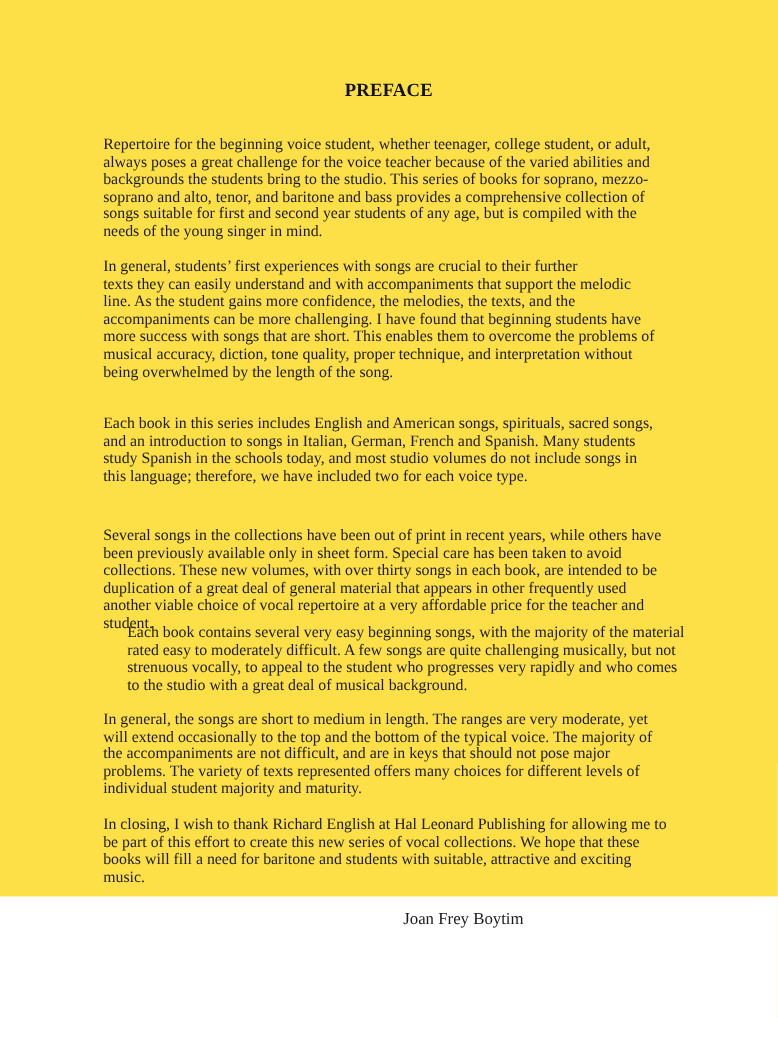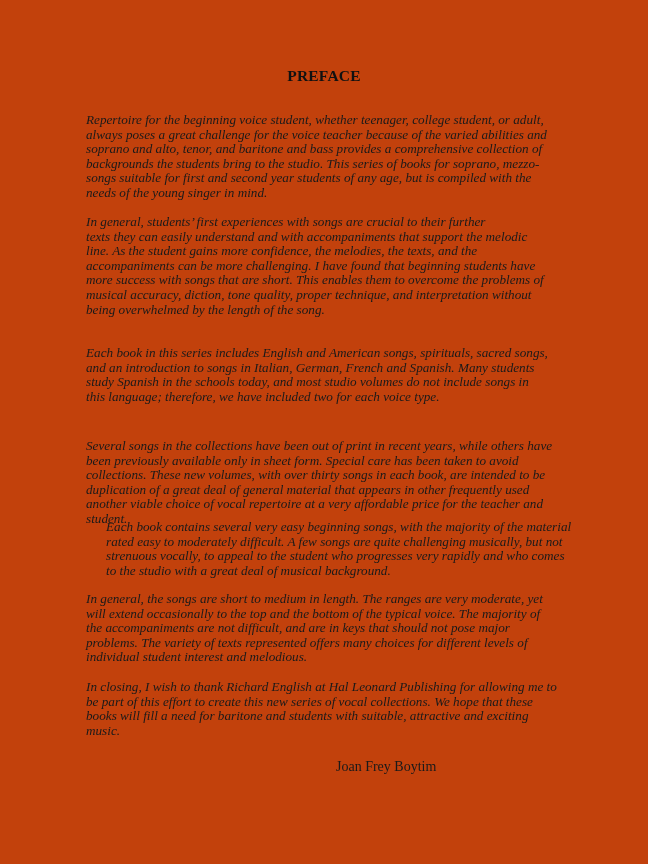--- a/index.html
+++ b/index.html
@@ -1,26 +1,26 @@
 <!DOCTYPE html>
 <html><head>
 <meta charset="utf-8">
 <style>
   html, body { margin: 0; padding: 0; background: #ffffff; }
   body { width: 648px; height: 864px; position: relative; overflow: hidden; }
-  .page { position: absolute; left: 0; top: 0; width: 648px; height: 864px; background: #c2410c; }
+  .page { position: absolute; left: 0; top: 0; width: 648px; height: 747px; background: #fde047; }
   .title {
     position: absolute; left: 0; width: 648px; top: 67px; text-align: center;
     font-family: "Liberation Serif", "DejaVu Serif", serif; font-weight: bold;
     font-size: 15.5px; color: #111; letter-spacing: 0.2px;
   }
   .para {
     position: absolute; left: 86px; width: 470px; margin: 0;
     font-family: "Liberation Serif", "DejaVu Serif", serif;
-    font-size: 13.2px; line-height: 14.6px; color: #1a1a1a; font-style: italic;
+    font-size: 13.2px; line-height: 14.6px; color: #1a1a1a;
   }
   .para .ln { display: block; white-space: nowrap; }
   #p1 { top: 113px; }
   #p2 { top: 215px; }
   #p3 { top: 346px; }
   #p4 { top: 419px; margin-top: 20px; }
   #p5 { top: 520px; margin-left: 20px; }
   #p6 { top: 592px; }
   #p7 { top: 680px; }
   .signature {
@@ -31,22 +31,22 @@
 </style>
 </head>
 <body>
 
 <div class="page">
   <div class="title">PREFACE</div>
 
   <p class="para" id="p1">
       <span class="ln">Repertoire for the beginning voice student, whether teenager, college student, or adult,</span>
       <span class="ln">always poses a great challenge for the voice teacher because of the varied abilities and</span>
+      <span class="ln">backgrounds the students bring to the studio.  This series of books for soprano, mezzo-</span>
       <span class="ln">soprano and alto, tenor, and baritone and bass provides a comprehensive collection of</span>
-      <span class="ln">backgrounds the students bring to the studio.  This series of books for soprano, mezzo-</span>
       <span class="ln">songs suitable for first and second year students of any age, but is compiled with the</span>
       <span class="ln">needs of the young singer in mind.</span>
     </p>
   <p class="para" id="p2">
       <span class="ln">In general, students’ first experiences with songs are crucial to their further</span>
       <span class="ln">texts they can easily understand and with accompaniments that support the melodic</span>
       <span class="ln">line.  As the student gains more confidence, the melodies, the texts, and the</span>
       <span class="ln">accompaniments can be more challenging.  I have found that beginning students have</span>
       <span class="ln">more success with songs that are short.  This enables them to overcome the problems of</span>
       <span class="ln">musical accuracy, diction, tone quality, proper technique, and interpretation without</span>
@@ -70,21 +70,21 @@
       <span class="ln">Each book contains several very easy beginning songs, with the majority of the material</span>
       <span class="ln">rated easy to moderately difficult.  A few songs are quite challenging musically, but not</span>
       <span class="ln">strenuous vocally, to appeal to the student who progresses very rapidly and who comes</span>
       <span class="ln">to the studio with a great deal of musical background.</span>
     </p>
   <p class="para" id="p6">
       <span class="ln">In general, the songs are short to medium in length.  The ranges are very moderate, yet</span>
       <span class="ln">will extend occasionally to the top and the bottom of the typical voice.  The majority of</span>
       <span class="ln">the accompaniments are not difficult, and are in keys that should not pose major</span>
       <span class="ln">problems.  The variety of texts represented offers many choices for different levels of</span>
-      <span class="ln">individual student interest and melodious.</span>
+      <span class="ln">individual student majority and maturity.</span>
     </p>
   <p class="para" id="p7">
       <span class="ln">In closing, I wish to thank Richard English at Hal Leonard Publishing for allowing me to</span>
       <span class="ln">be part of this effort to create this new series of vocal collections.  We hope that these</span>
       <span class="ln">books will fill a need for baritone and students with suitable, attractive and exciting</span>
       <span class="ln">music.</span>
     </p>
 
   <div class="signature">Joan Frey Boytim</div>
 </div>

